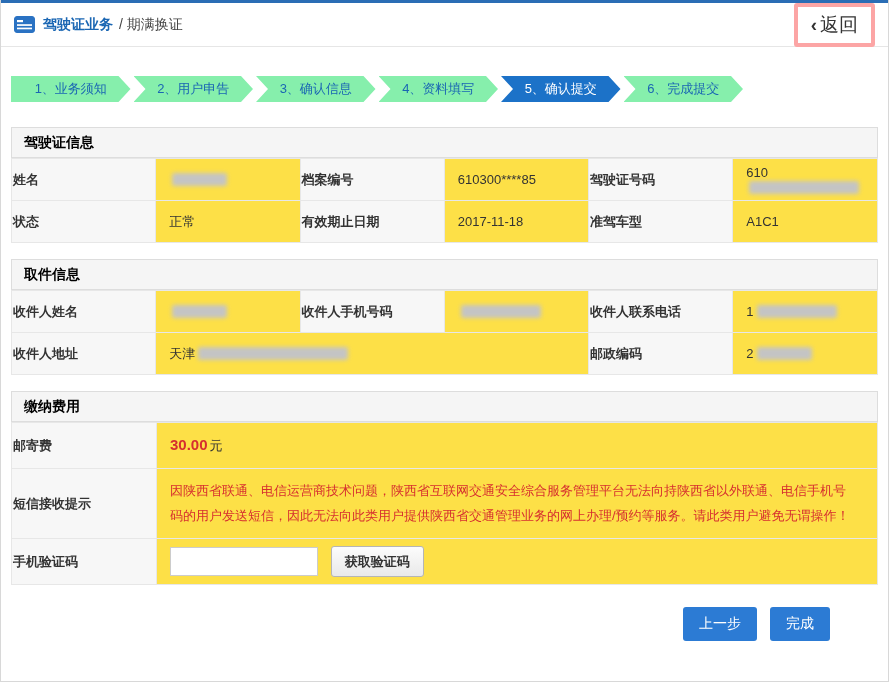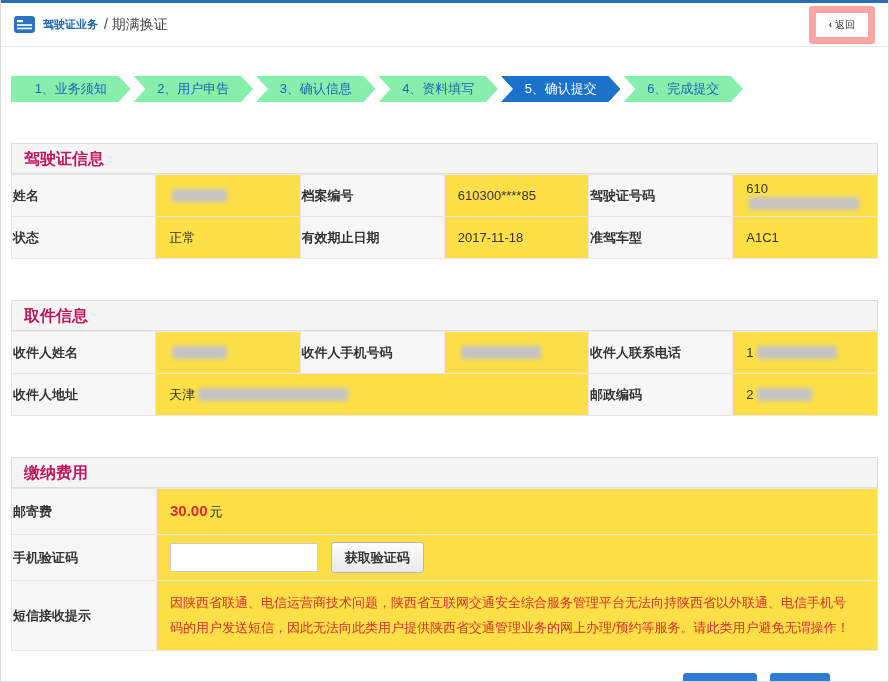--- a/index.html
+++ b/index.html
@@ -7,43 +7,43 @@
   .page {
     width: 889px; height: 682px; background: #fff;
     border: 1px solid #d8d8d8; border-top: none;
     position: relative; overflow: hidden; color: #333;
   }
   .top-accent { height: 3px; background: #2a6db5; width: 100%; }
 
   
   .header { display: flex; align-items: center; height: 44px; padding: 0 13px; border-bottom: 1px solid #e6e6e6; }
   .hdr-icon { margin-right: 8px; display: flex; align-items: center; }
-  .title-primary { color: #1a66b3; font-weight: bold; font-size: 11px; }
+  .title-primary { color: #1a66b3; font-weight: bold; font-size: 14px; }
   .title-secondary { color: #444; font-size: 14px; margin-left: 6px; }
   .back-btn {
-    margin-left: auto; background: #fff; border: 7px solid #fca5a5; border-radius: 3px;
-    padding: 5px 13px; font-size: 10px; color: #333; cursor: pointer; font-family: inherit;
+    margin-left: auto; background: #fff; border: 4px solid #fca5a5; border-radius: 3px;
+    padding: 5px 13px; font-size: 19px; color: #333; cursor: pointer; font-family: inherit;
   }
   .back-btn .chev { margin-right: 3px; font-weight: bold; }
 
   
   .steps { display: flex; margin: 29px 10px 25px 10px; width: 735px; }
   .step {
     flex: 1; height: 26px; line-height: 26px; text-align: center; font-size: 13px;
     color: #1a66b3; background: #86efac; margin-right: 3px; cursor: pointer;
     clip-path: polygon(0 0, calc(100% - 12px) 0, 100% 50%, calc(100% - 12px) 100%, 0 100%, 12px 50%);
   }
   .step.first { clip-path: polygon(0 0, calc(100% - 12px) 0, 100% 50%, calc(100% - 12px) 100%, 0 100%); }
   .step.active { background: #1c72c8; color: #fff; }
 
   
   .panel { margin: 0 10px 16px 10px; }
   .panel-title {
     background: #f5f5f5; border: 1px solid #ddd; height: 31px; line-height: 29px;
-    padding-left: 12px; font-weight: bold; font-size: 16px; color: #be185d; margin-top: 41px;
+    padding-left: 12px; font-weight: bold; font-size: 14px; color: #000000;
   }
   table.grid { width: 100%; border-collapse: collapse; table-layout: fixed; border: 1px solid #ddd; border-top: none; }
   .grid td { border: 1px solid #e7e7e7; height: 42px; font-size: 13px; overflow: hidden; }
   .grid td.lbl { background: #f7f7f7; text-align: left; padding-right: 14px; font-weight: bold; color: #333; }
   .grid td.val { padding-left: 13px; background: #fde047; }
   .grid-fee col.c-lab { width: 145px; }
   .grid-fee td { height: 46px; }
   .grid-fee td.val-notice { height: auto; padding: 10px 20px 10px 13px; }
 
   .fee-amount { color: #d62f2f; font-weight: bold; font-size: 15px; }
@@ -170,32 +170,32 @@
       <colgroup>
           <col class="c-lab">
           <col>
         </colgroup>
       <tbody>
       <tr>
         <td class="lbl">邮寄费</td>
         <td class="val"><span class="fee-amount">30.00</span><span class="fee-unit">元</span></td>
       </tr>
       <tr>
+        <td class="lbl">短信接收提示</td>
+        <td class="val val-notice">
+          <span class="notice-text">因陕西省联通、电信运营商技术问题，陕西省互联网交通安全综合服务管理平台无法向持陕西省以外联通、电信手机号码的用户发送短信，因此无法向此类用户提供陕西省交通管理业务的网上办理/预约等服务。请此类用户避免无谓操作！</span>
+        </td>
+      </tr>
+      <tr>
         <td class="lbl">手机验证码</td>
         <td class="val">
           <input class="sms-input" type="text" placeholder="" style="">
           <button class="code-btn">获取验证码</button>
         </td>
       </tr>
-      <tr>
-        <td class="lbl">短信接收提示</td>
-        <td class="val val-notice">
-          <span class="notice-text">因陕西省联通、电信运营商技术问题，陕西省互联网交通安全综合服务管理平台无法向持陕西省以外联通、电信手机号码的用户发送短信，因此无法向此类用户提供陕西省交通管理业务的网上办理/预约等服务。请此类用户避免无谓操作！</span>
-        </td>
-      </tr>
     </tbody>
       </table>
   </div>
 
   <div class="actions">
     <button class="btn-blue">上一步</button>
     <button class="btn-blue">完成</button>
   </div>
 </div>
 

